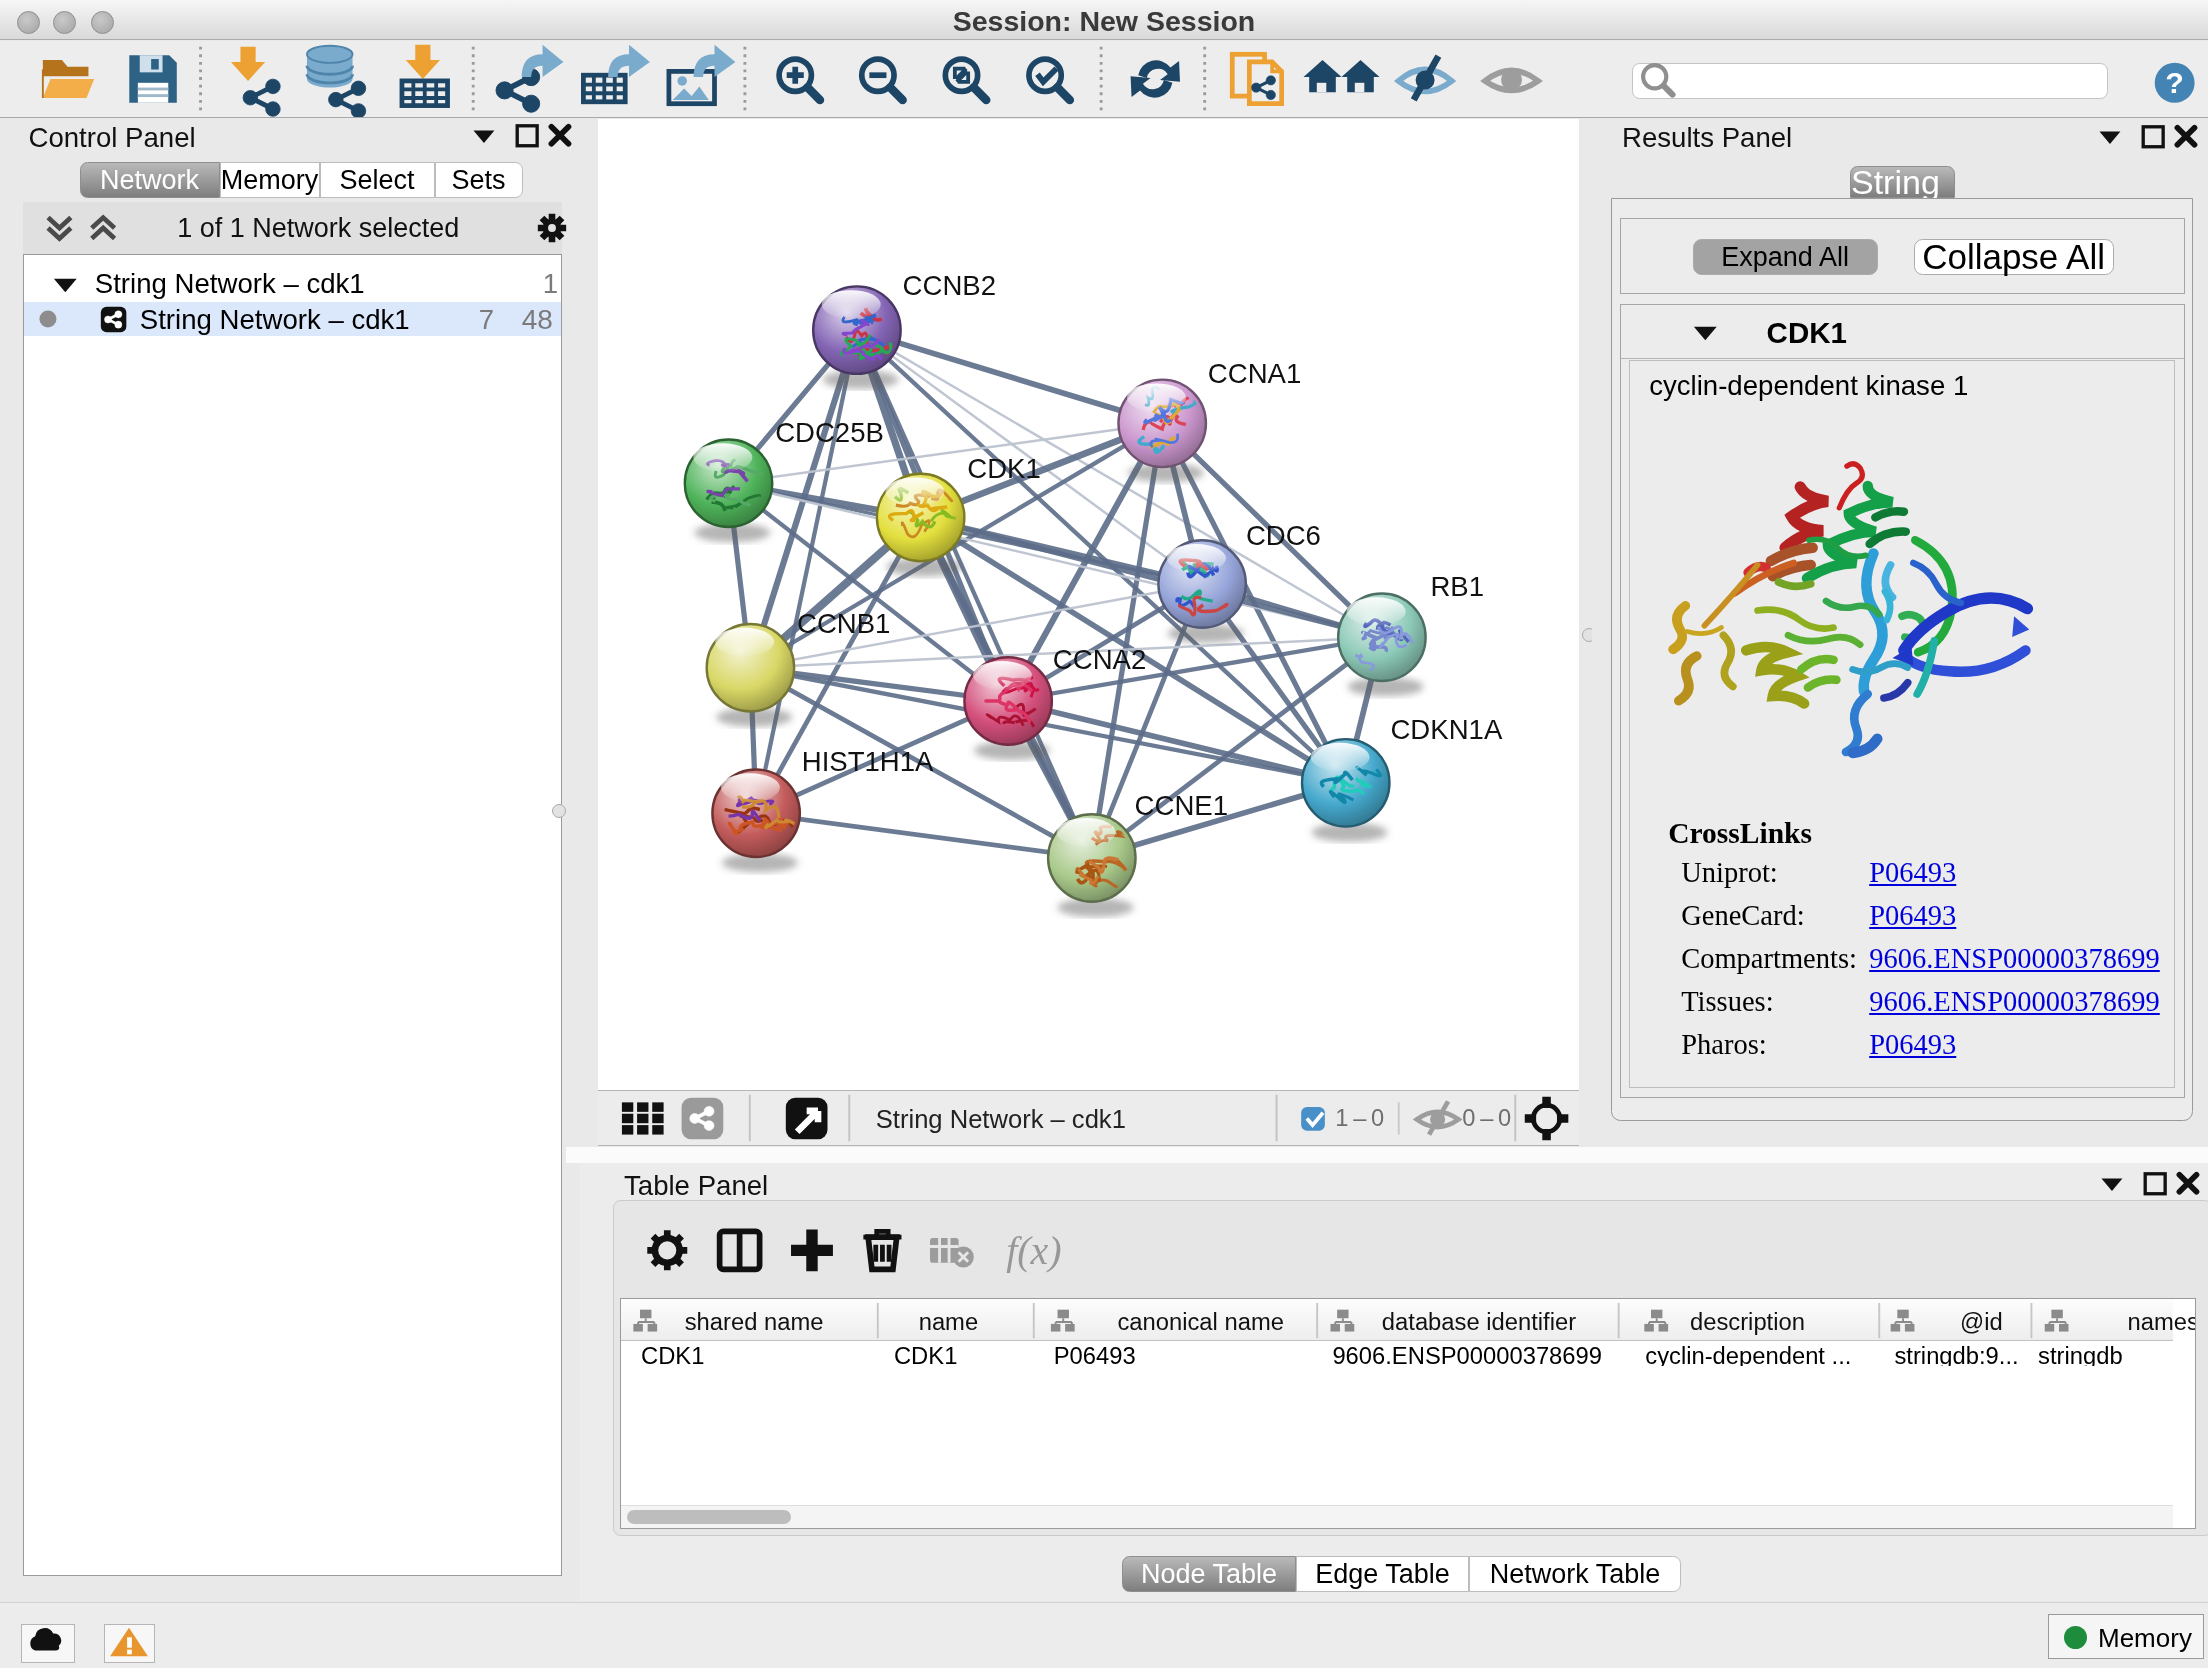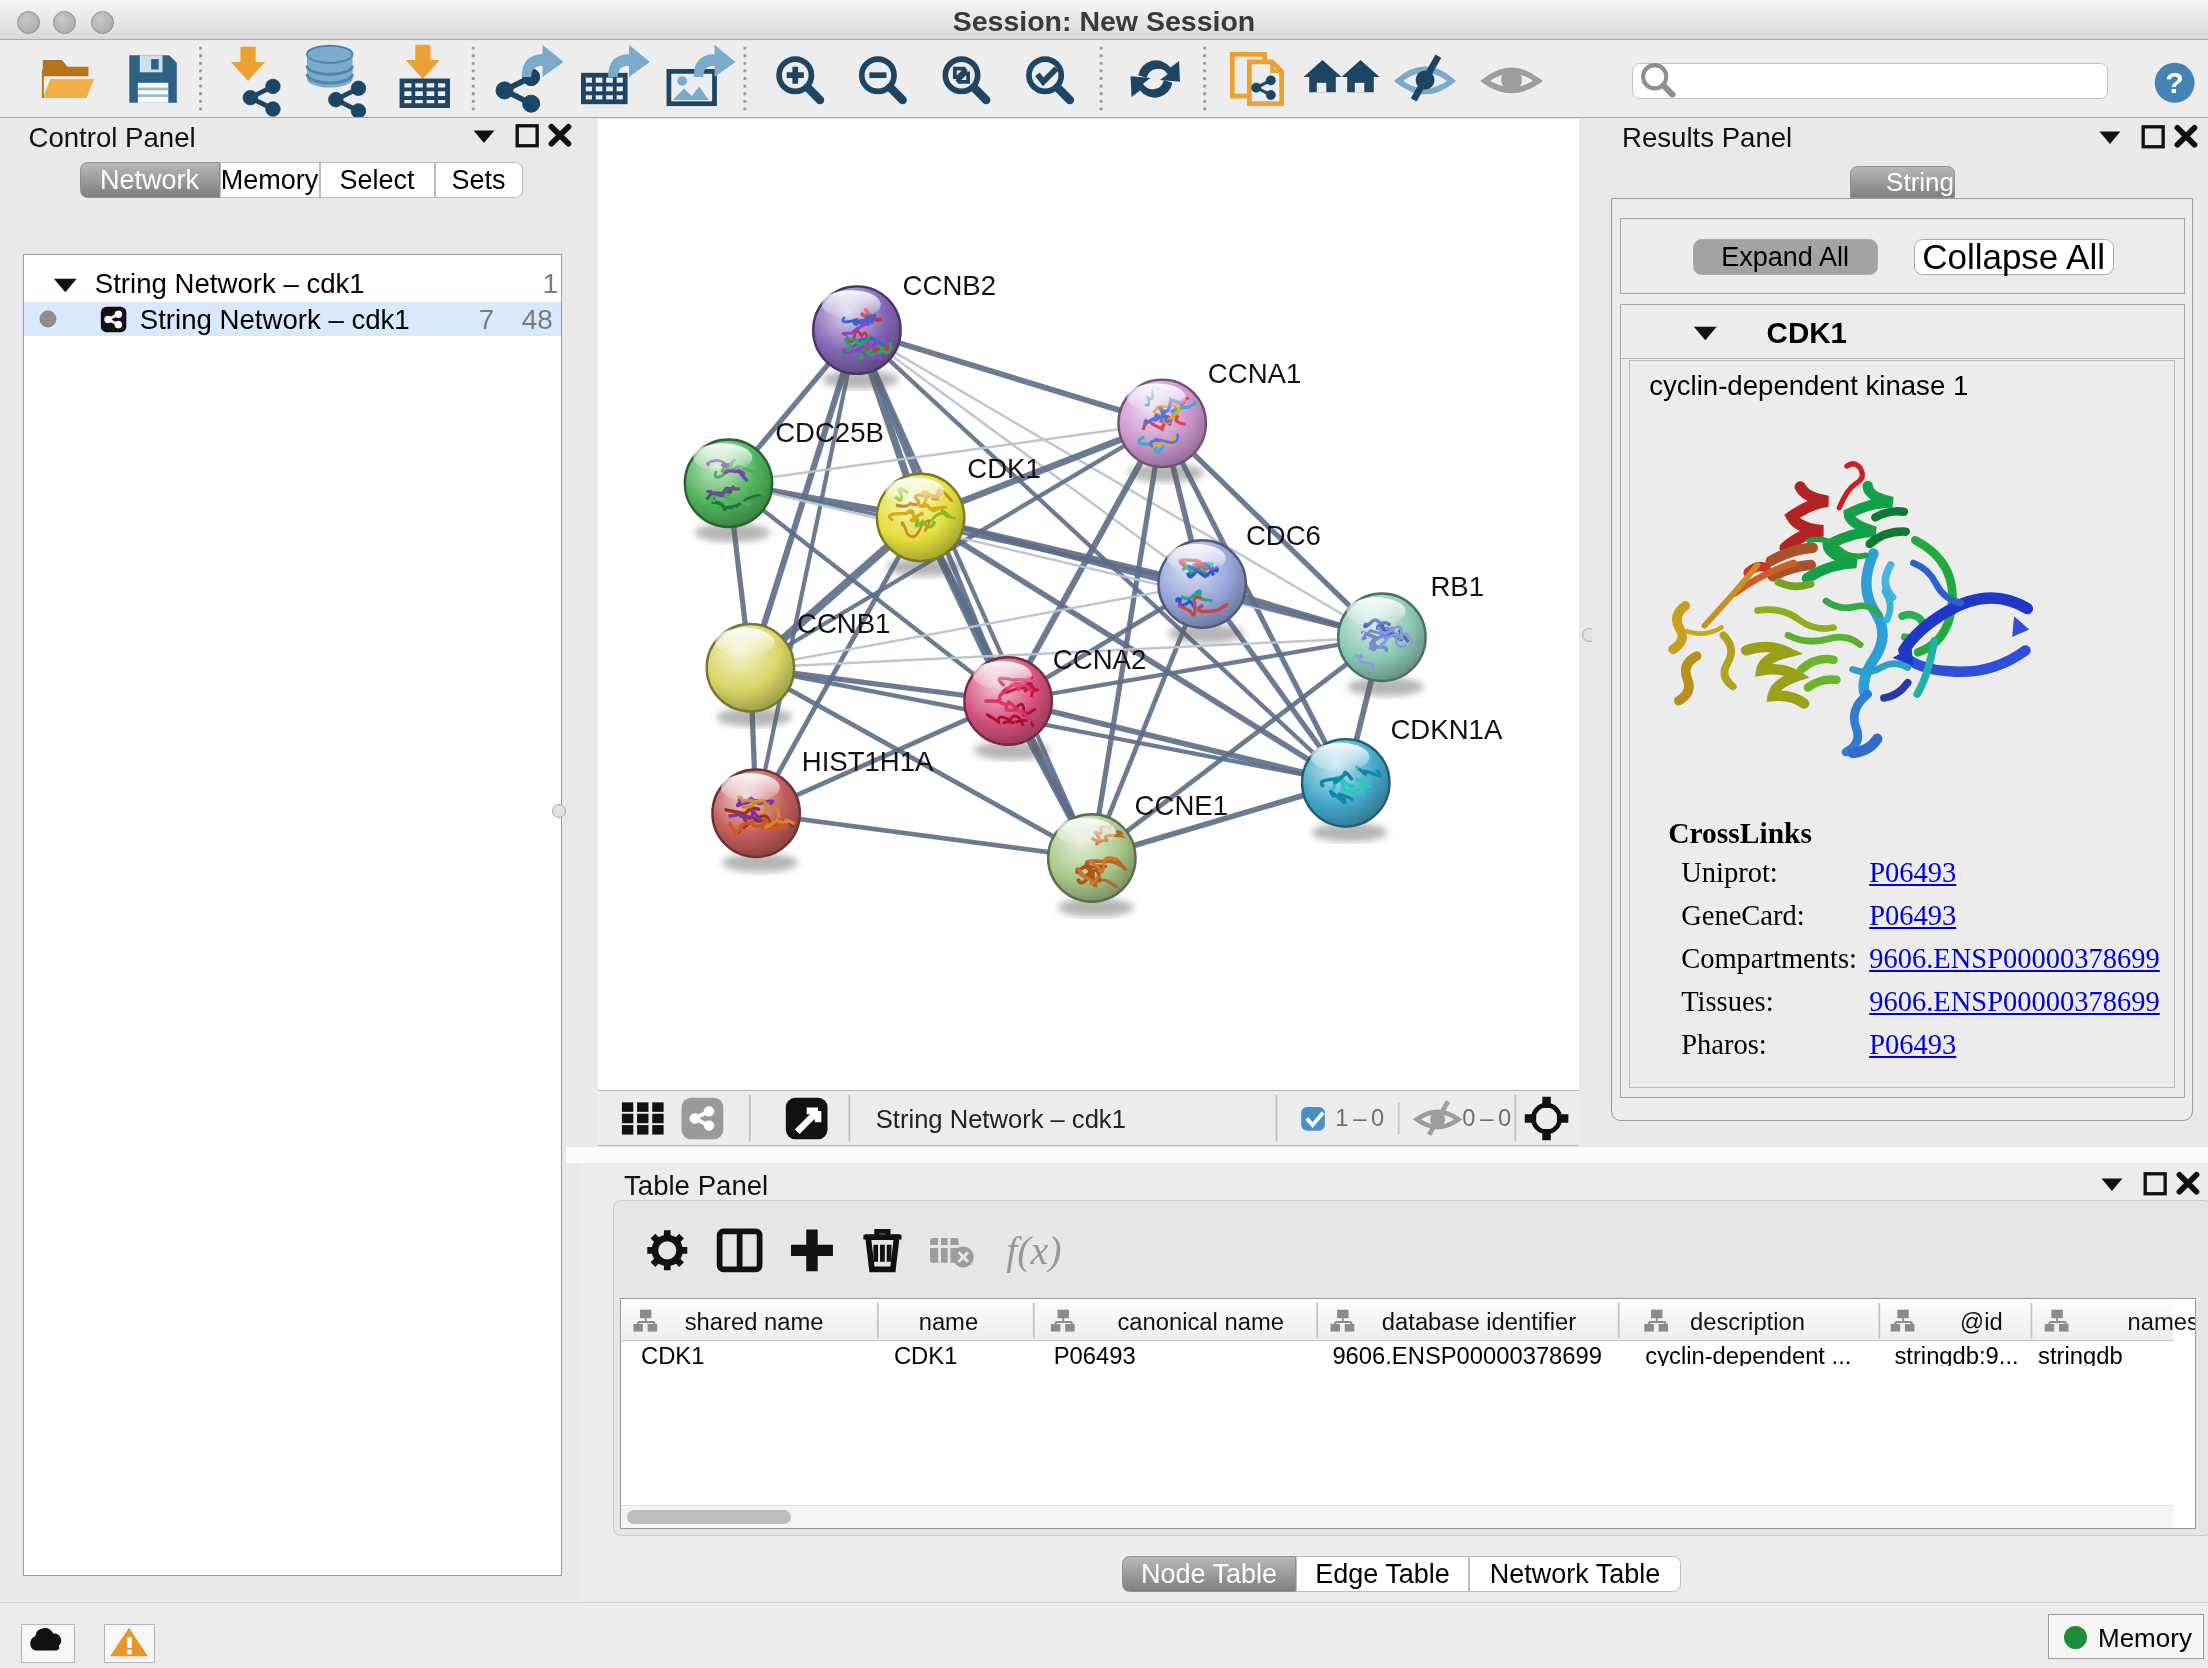--- a/index.html
+++ b/index.html
@@ -202,20 +202,36 @@
     <path d="M10,9 l22,0 -11,13 z" fill="#111"></path>
     <rect x="56" y="4" width="21" height="21" fill="none" stroke="#111" stroke-width="3.5"></rect>
     <path d="M92,5 l18,18 M110,5 l-18,18" stroke="#111" stroke-width="6" stroke-linecap="round"></path>
   </svg>
 
   <div class="tab sel" style="left:70px;top:43px;width:140px;border-radius:7.6px 0 0 7.6px">Network</div>
   <div class="tab" style="left:210px;top:43px;width:100px">Memory</div>
   <div class="tab" style="left:310px;top:43px;width:115px">Select</div>
   <div class="tab" style="left:425px;top:43px;width:88px;border-radius:0 7.6px 7.6px 0">Sets</div>
 
+  <div class="abs" style="left:13.3px;top:83px;width:539px;height:52px;background:#e0e0e0">
+    <svg class="abs" width="86" height="38" style="left:21px;top:7.6px" fill="none" stroke="#4a4a4a" stroke-width="5" viewBox="0 0 90 40">
+      <path d="M4,8 l12,11 12,-11 M4,19 l12,11 12,-11"></path>
+      <path d="M50,19 l12,-11 12,11 M50,30 l12,-11 12,11"></path>
+    </svg>
+    <div class="abs" style="left:134px;top:11.4px;width:323px;text-align:center;font-size:27px;color:#111">1 of 1 Network selected</div>
+    <svg class="abs" width="34" height="34" style="left:512px;top:8.6px" viewBox="0 0 36 36">
+      <g transform="translate(18,18)" fill="#111">
+        <g stroke="#111" stroke-width="7">
+              <path d="M0,-15 v6 M0,9 v6 M-15,0 h6 M9,0 h6 M-10.6,-10.6 l4.2,4.2 M6.4,6.4 l4.2,4.2 M-10.6,10.6 l4.2,-4.2 M6.4,-6.4 l4.2,-4.2"></path>
+            </g>
+        <circle r="10"></circle>
+        <circle r="4.2" fill="#e0e0e0"></circle>
+      </g>
+    </svg>
+  </div>
 
   <div class="abs" style="left:13.3px;top:135px;width:539px;height:1322px;background:#fff;border:1px solid #9a9a9a">
     <div class="abs" style="left:0;top:13.3px;width:537px;height:32px">
       <svg class="abs" width="28.5" height="19" style="left:28.5px;top:7.6px" viewBox="0 0 30 20">
             <path d="M2,3 l24,0 -12,14 z" fill="#111"></path>
           </svg>
       <div class="abs" style="left:71px;top:0px;font-size:27.6px;color:#000">String Network – cdk1</div>
       <div class="abs graytxt" style="left:519px;top:0px;font-size:27.6px">1</div>
     </div>
     <div class="abs" style="left:0;top:47px;width:537px;height:34px;background:#dbe7fb">
@@ -627,21 +643,21 @@
 </div>
 <div class="abs" style="left:566px;top:1147px;width:1643px;height:16px;background:#fbfbfb"></div>
 
 <div class="abs" style="left:1592px;top:119px;width:616px;height:1021px;background:#e9e9e9">
   <div class="abs ptitle" style="left:30px;top:2.9px">Results Panel</div>
   <svg class="abs" width="114" height="28.5" style="left:498px;top:3.8px" viewBox="0 0 120 30">
     <path d="M10,9 l22,0 -11,13 z" fill="#111"></path>
     <rect x="56" y="4" width="21" height="21" fill="none" stroke="#111" stroke-width="3.5"></rect>
     <path d="M92,5 l18,18 M110,5 l-18,18" stroke="#111" stroke-width="6" stroke-linecap="round"></path>
   </svg>
-  <div class="abs" style="left:258px;top:47px;width:105px;height:32px;background:linear-gradient(#b9b9b9,#7e7e7e);border:1px solid #8e8e8e;border-radius:7.6px 7.6px 0 0;color:#fff;font-size:26px;text-align:right;line-height:31px">String</div>
+  <div class="abs" style="left:258px;top:47px;width:105px;height:32px;background:linear-gradient(#b9b9b9,#7e7e7e);border:1px solid #8e8e8e;border-radius:7.6px 7.6px 0 0;color:#fff;font-size:34px;text-align:left;line-height:31px">String</div>
   <div class="abs" style="left:19px;top:79px;width:582px;height:923px;background:#ececec;border:1px solid #9a9a9a;border-radius:0 0 9.5px 9.5px">
 
     <div class="abs" style="left:7.6px;top:19px;width:565px;height:76px;border:1px solid #a5a5a5;background:#ececec">
       <div class="abs" style="left:72px;top:20px;width:185px;height:36px;background:#a3a3a3;border:1px solid #ababab;border-radius:8.6px;font-size:27px;text-align:center;line-height:34px">Expand All</div>
       <div class="abs" style="left:293px;top:20px;width:200px;height:36px;background:#fff;border:1px solid #ababab;border-radius:8.6px;font-size:35px;text-align:center;line-height:34px">Collapse All</div>
     </div>
 
     <div class="abs" style="left:7.6px;top:105px;width:565px;height:794px;border:1px solid #a5a5a5;background:#ececec">
       <div class="abs" style="left:0;top:0;width:563px;height:54px;border-bottom:1px solid #b5b5b5">
         <svg class="abs" width="28.5" height="19" style="left:71px;top:19px" viewBox="0 0 30 20">

